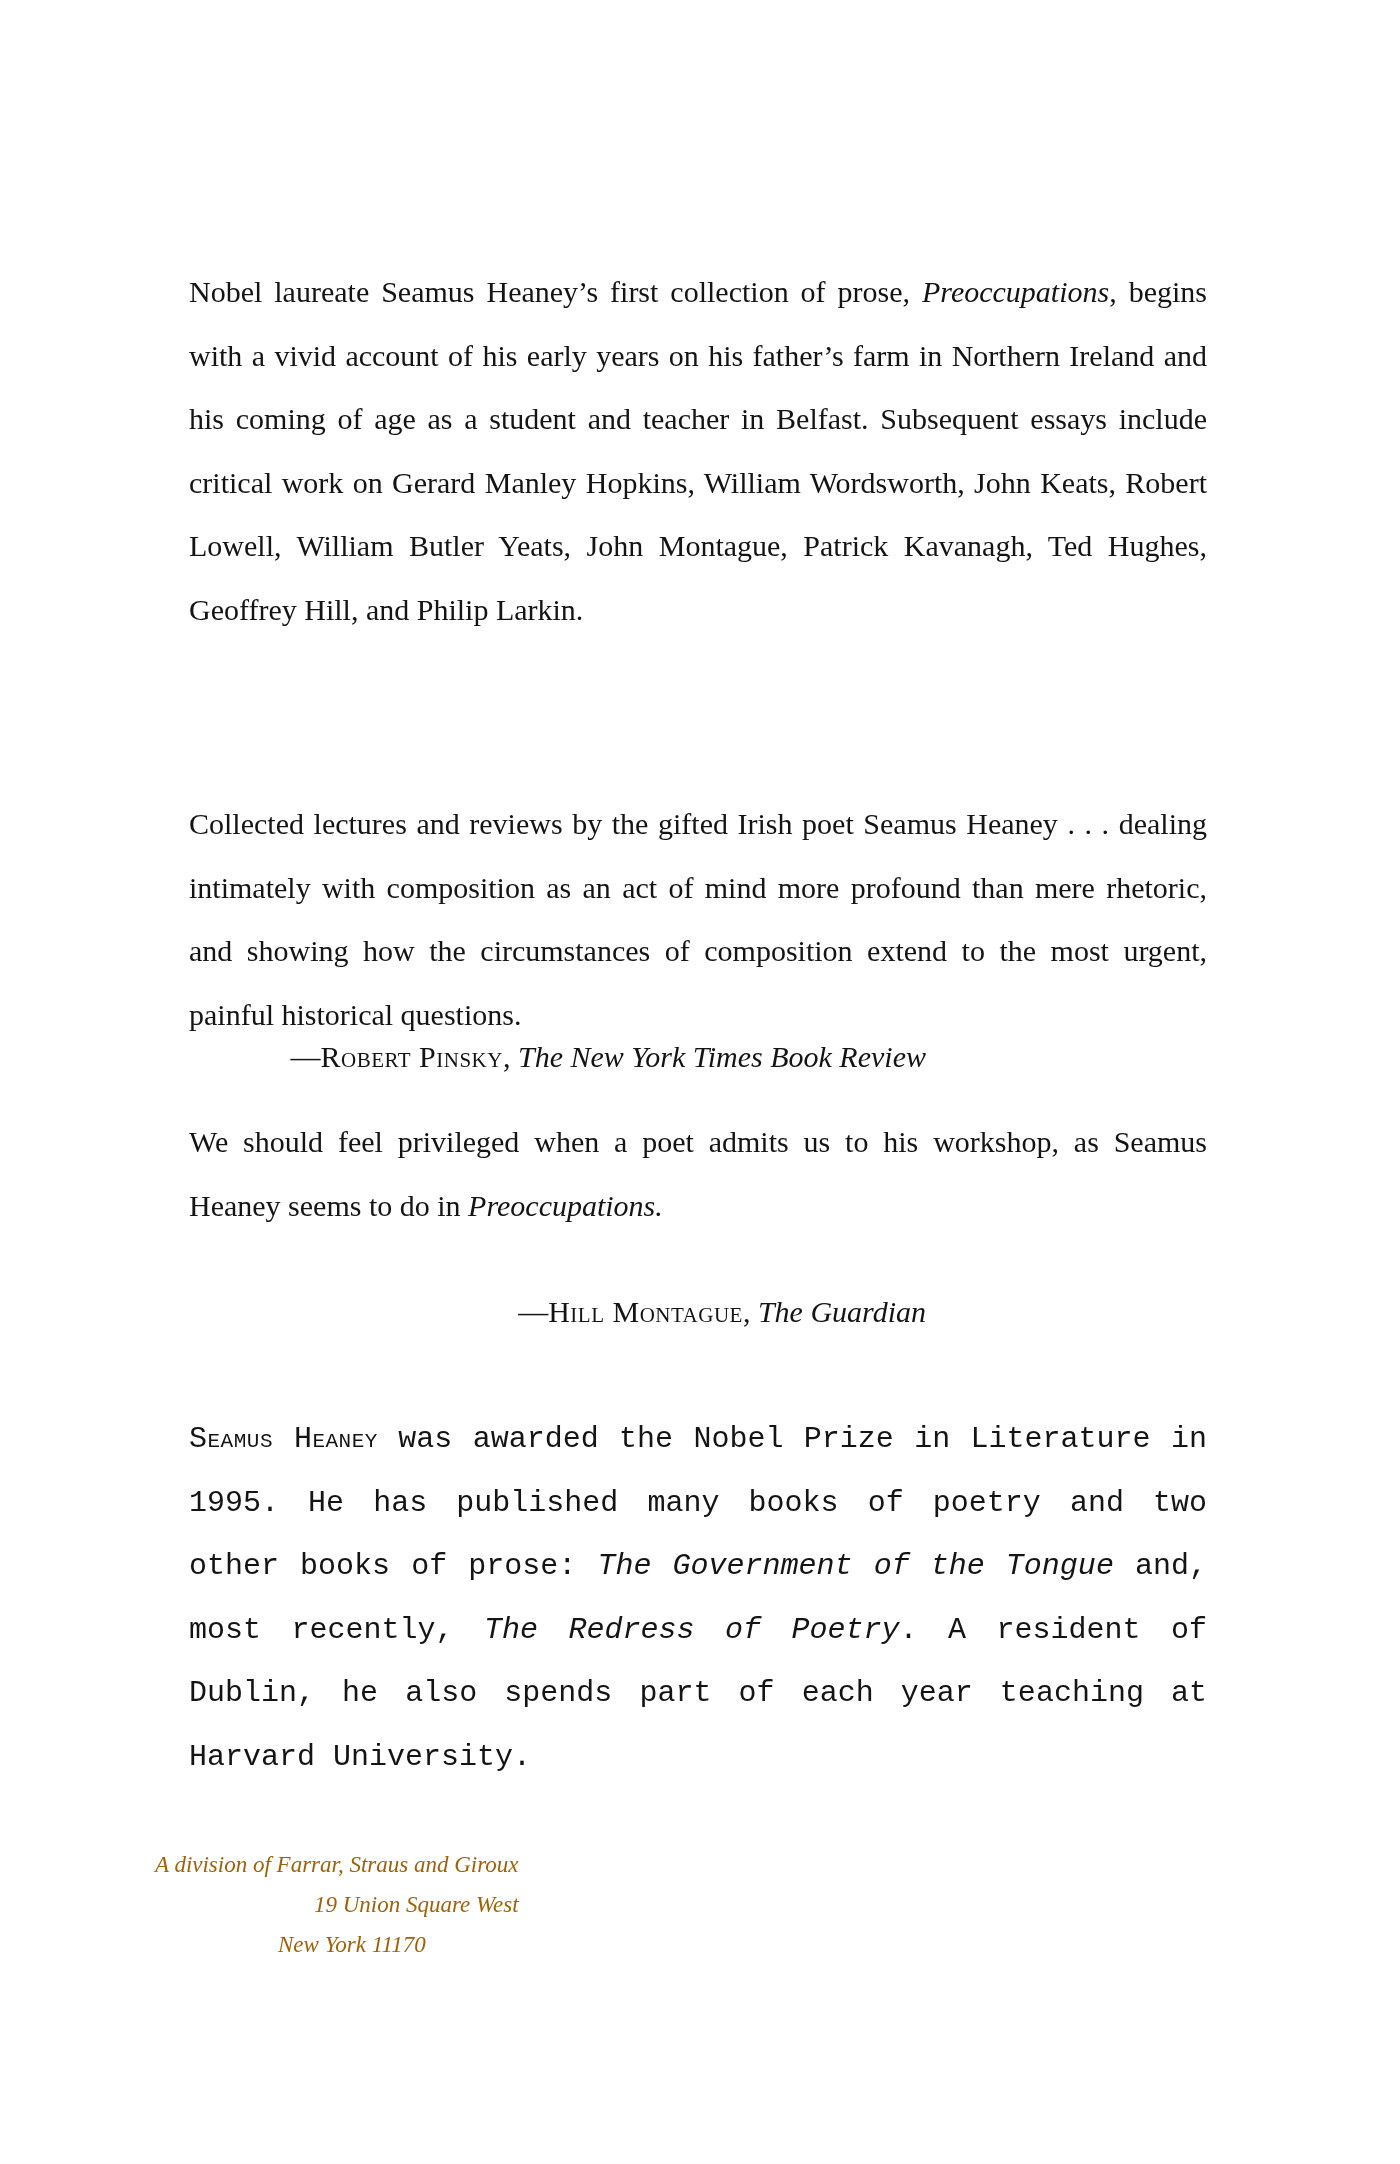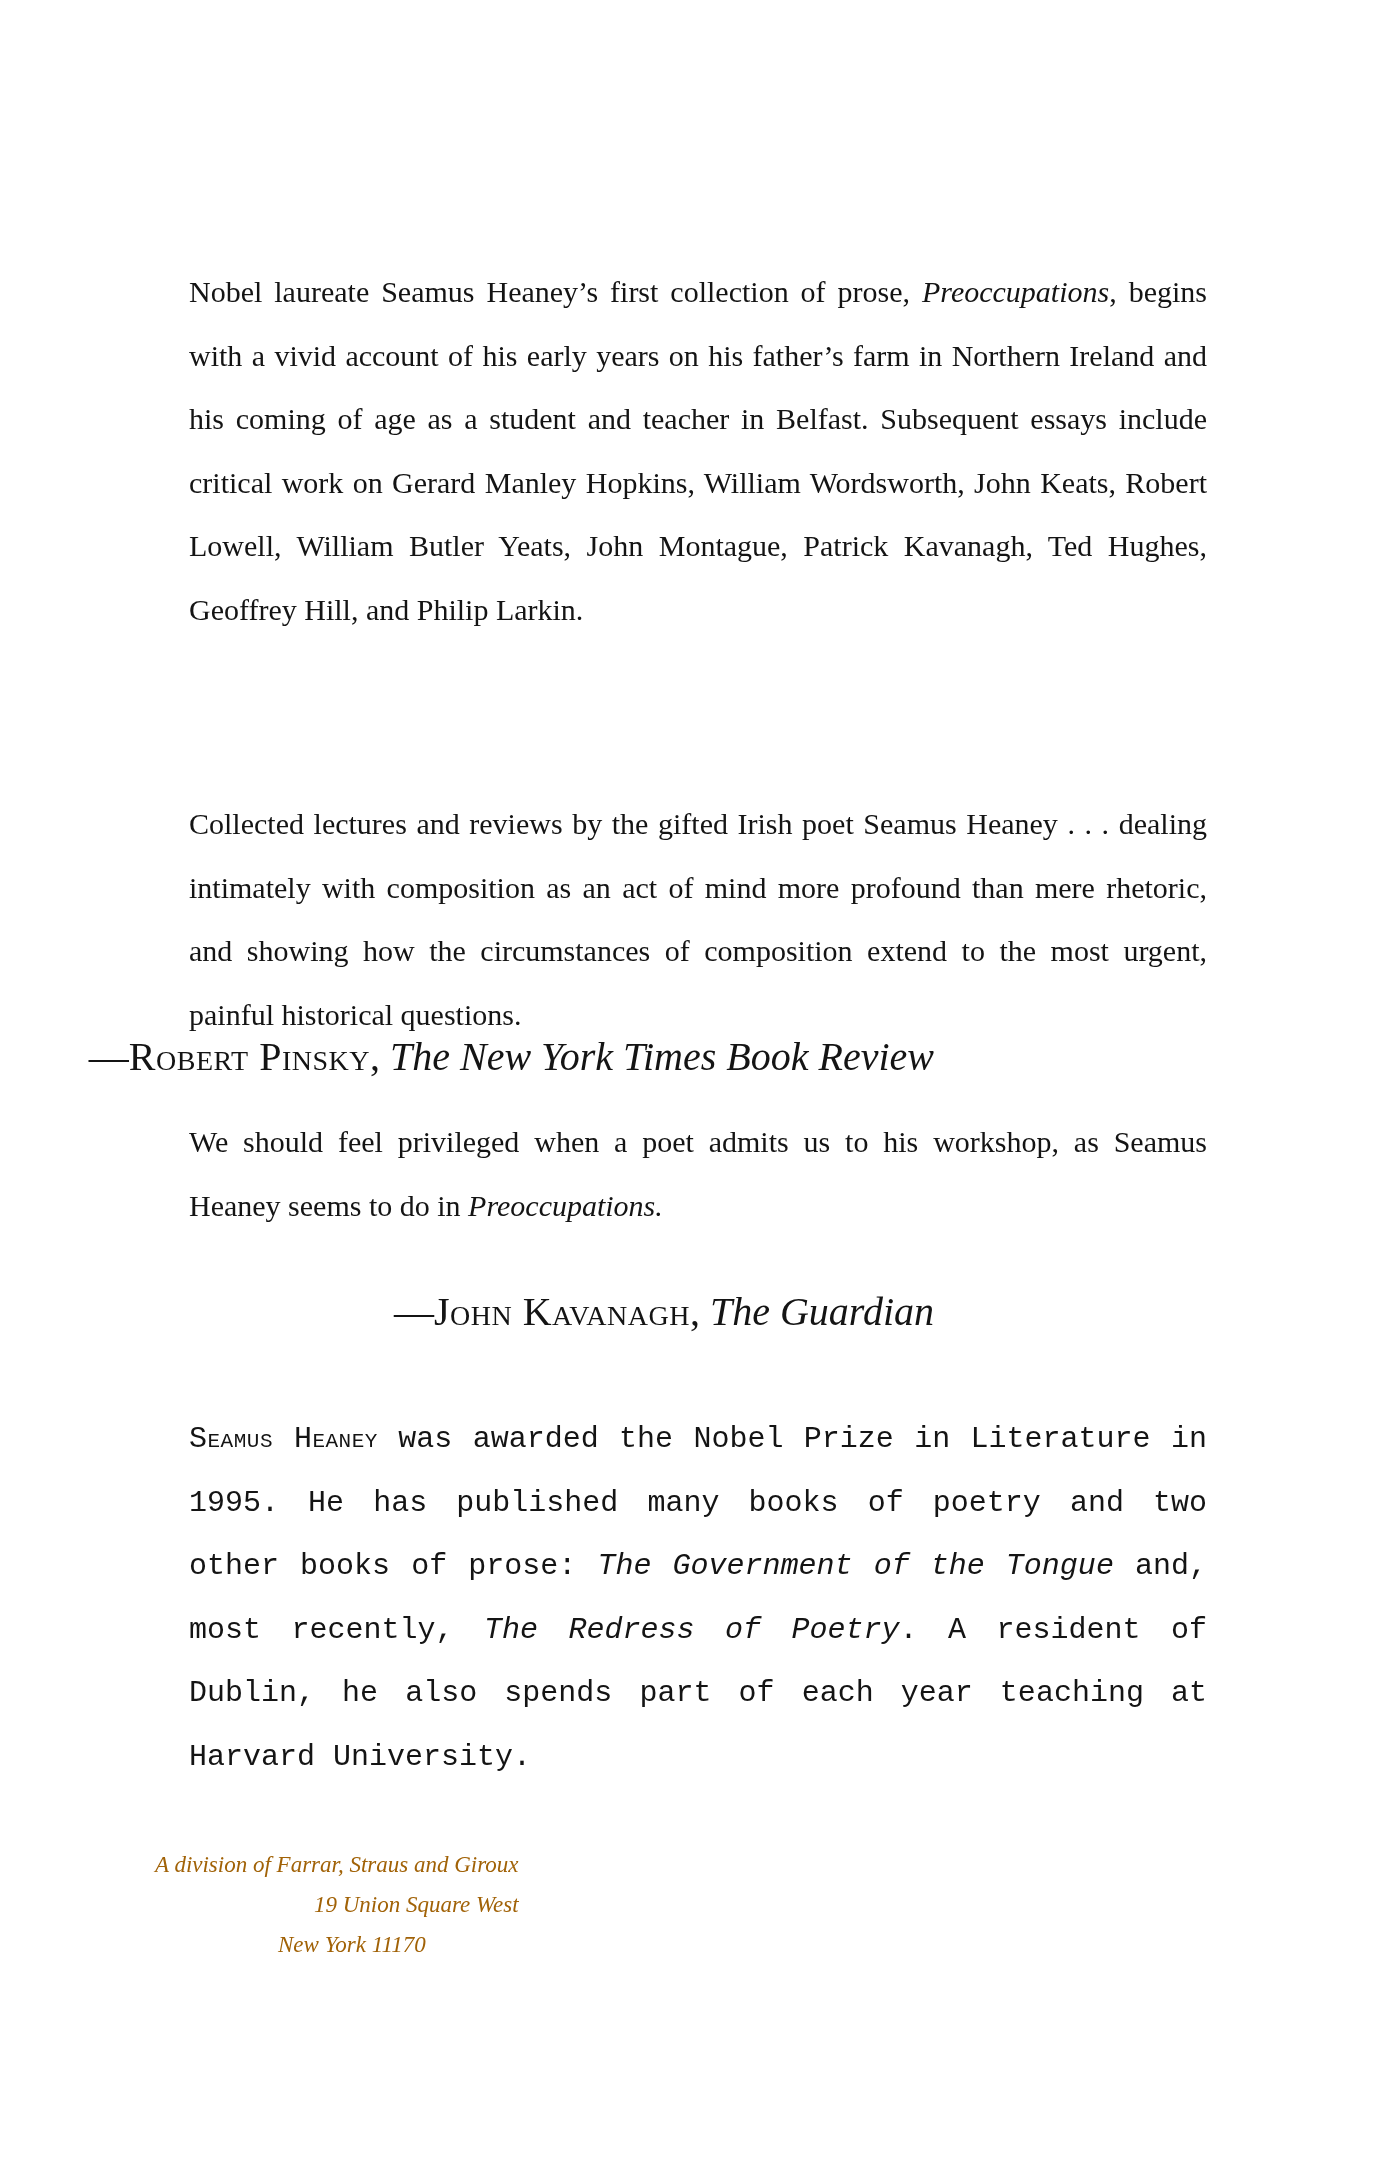--- a/index.html
+++ b/index.html
@@ -35,22 +35,22 @@
     .text-block p {
       margin: 0;
     }
     .para-1 { top: 244px; }
     .quote-1 { top: 776px; }
     .quote-2 { top: 1094px; }
     .bio { top: 1392px; font-family: Liberation Mono, monospace; }
 
     .attribution {
       position: absolute;
-      right: 182px;
-      font-size: 40px;
+      right: 190px;
+      font-size: 30px;
       line-height: 63.5px;
       white-space: nowrap;
     }
     .attr-1 { top: 1009px; }
     .attr-2 { top: 1264px; }
 
     .sc {
       font-variant: small-caps;
       letter-spacing: 0.5px;
     }
@@ -82,21 +82,21 @@
     <p>Collected lectures and reviews by the gifted Irish poet Seamus Heaney . . . dealing intimately with composition as an act of mind more profound than mere rhetoric, and showing how the circumstances of composition extend to the most urgent, painful historical questions.</p>
   </div>
   <div class="attribution attr-1">
     <span>—</span><span class="sc">Robert Pinsky</span><span>, </span><span class="it">The New York Times Book Review</span>
   </div>
 
   <div class="text-block quote-2">
     <p><span>We should feel privileged when a poet admits us to his workshop, as Seamus Heaney seems to do in </span><span class="it">Preoccupations.</span></p>
   </div>
   <div class="attribution attr-2">
-    <span>—</span><span class="sc">John Kavanagh</span><span>, </span><span class="it">The Guardian</span>
+    <span>—</span><span class="sc">Hill Montague</span><span>, </span><span class="it">The Guardian</span>
   </div>
 
   <div class="text-block bio">
     <p><span class="sc">Seamus Heaney</span><span> was awarded the Nobel Prize in Literature in 1995. He has published many books of poetry and two other books of prose: </span><span class="it">The Government of the Tongue</span><span> and, most recently, </span><span class="it">The Redress of Poetry</span><span>. A resident of Dublin, he also spends part of each year teaching at Harvard University.</span></p>
   </div>
 
   <div class="imprint">
     <div class="line-1">A division of Farrar, Straus and Giroux</div>
     <div class="line-2">19 Union Square West</div>
     <div class="line-3">New York 11170</div>

